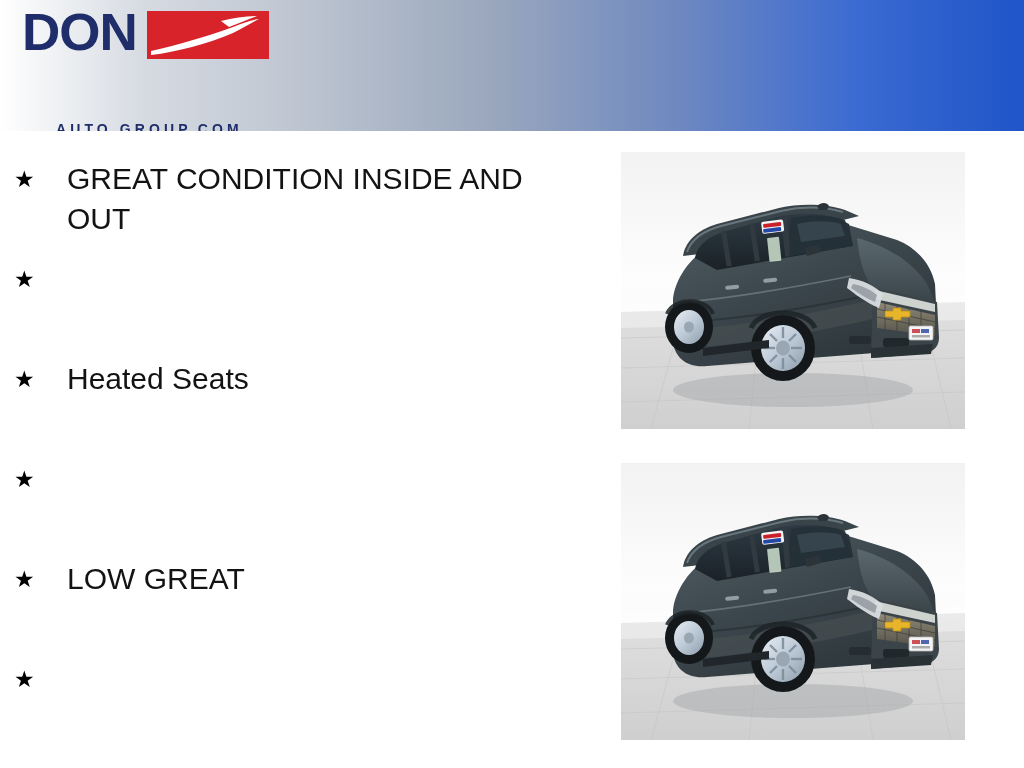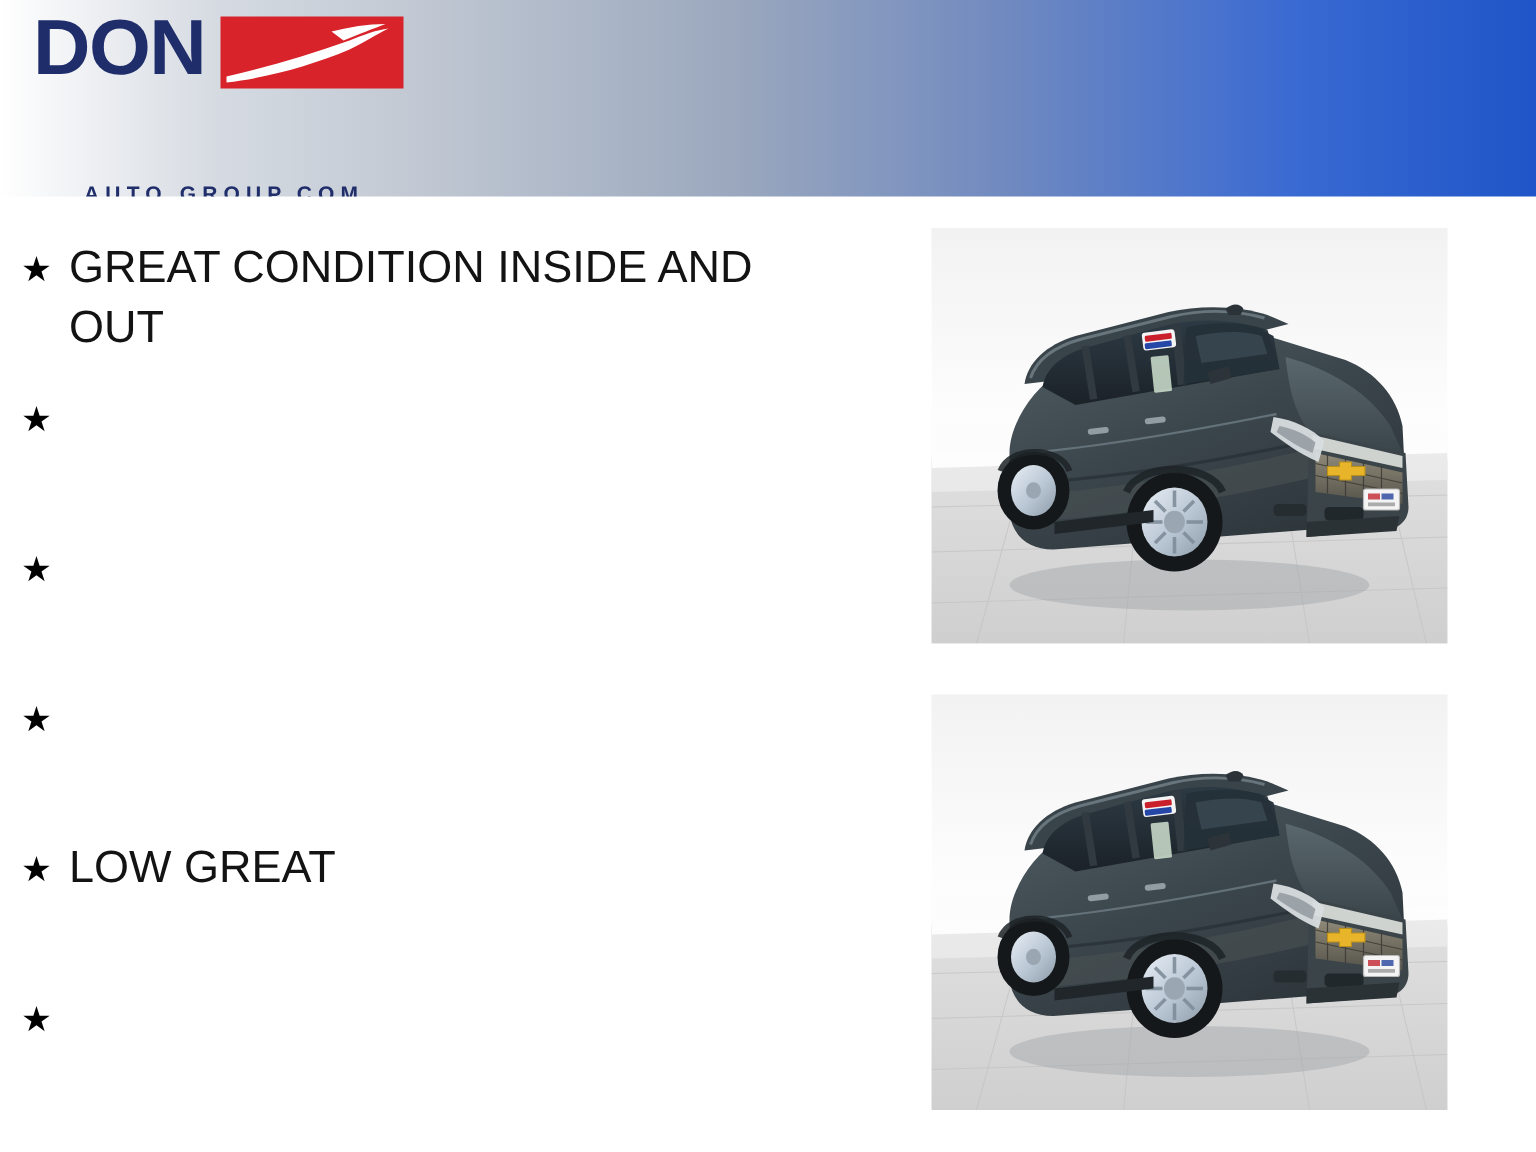--- a/index.html
+++ b/index.html
@@ -145,20 +145,21 @@
   }
 
   .highlight-label {
     flex: 1 1 auto;
     max-width: 470px;
     font-family: "Liberation Sans", sans-serif;
     font-size: 30px;
     line-height: 40px;
     color: #131313;
     word-wrap: break-word;
+    margin-left: 21px;
   }
 
   
   .photo {
     position: absolute;
     width: 344px;
     height: 277px;
     background: linear-gradient(to bottom, #f3f3f3 0%, #ffffff 30%, #fbfbfb 55%, #e3e3e3 56%, #d9d9d9 100%);
     overflow: hidden;
   }
@@ -199,20 +200,21 @@
     <ul class="highlights">
       <li class="highlight-item">
         <span class="bullet-star">★</span>
         <span class="highlight-label">GREAT CONDITION INSIDE AND OUT</span>
       </li>
       <li class="highlight-item">
         <span class="bullet-star">★</span>
       </li>
       <li class="highlight-item">
         <span class="bullet-star">★</span>
+        <span class="highlight-label">Heated Seats</span>
       </li>
       <li class="highlight-item">
         <span class="bullet-star">★</span>
       </li>
       <li class="highlight-item">
         <span class="bullet-star">★</span>
         <span class="highlight-label">LOW GREAT</span>
       </li>
       <li class="highlight-item">
         <span class="bullet-star">★</span>

